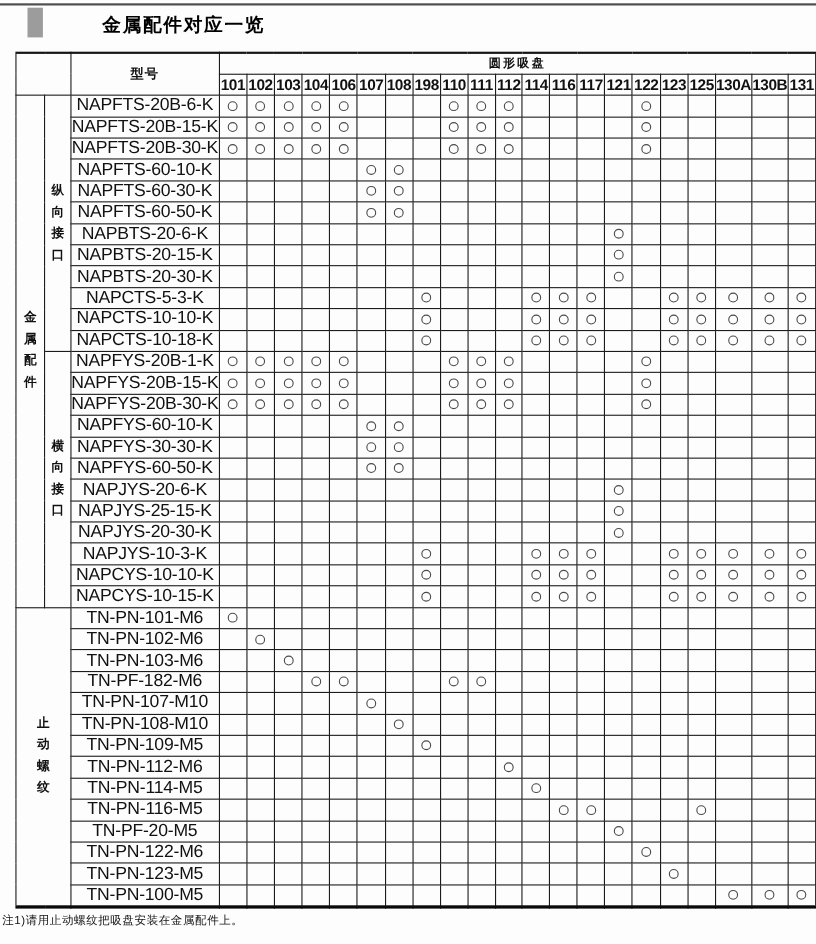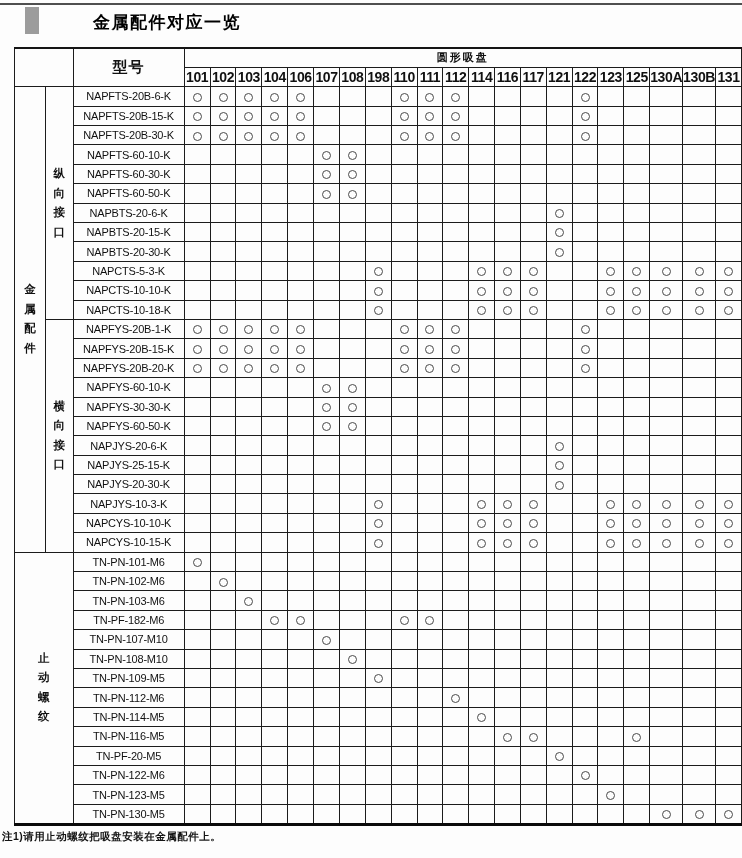--- a/index.html
+++ b/index.html
@@ -18,32 +18,32 @@
     border-top:2px solid #151515;border-bottom:3px solid #0a0a0a;
   }
   #matrix-table td{
     border:1px solid #1c1c1c;padding:0;margin:0;
     text-align:center;vertical-align:middle;overflow:hidden;white-space:nowrap;
   }
   #matrix-table tr{height:19.4px;}
   tr.hrow1{height:18px;}
   tr.hrow2{height:22px;}
   td.corner{border-left:none;border-top:none;}
-  td.model-header{font-weight:bold;font-size:15px;letter-spacing:1px;}
+  td.model-header{font-weight:bold;font-size:12px;letter-spacing:1px;}
   td.pads-header{font-weight:bold;font-size:11px;letter-spacing:2px;}
   td.colnum{font-weight:bold;font-size:14px;letter-spacing:-0.4px;}
-  td.model{font-size:11px;letter-spacing:-0.2px;}
+  td.model{font-size:16px;letter-spacing:-0.2px;}
   td.vlabel{font-weight:bold;font-size:11.5px;}
   td.vlabel span{display:block;line-height:1.7;}
   .ring{
     display:inline-block;width:7px;height:7px;
     border:1px solid #4a4a4a;border-radius:50%;
     vertical-align:middle;background:transparent;
   }
-  .footnote{position:absolute;top:830px;left:2px;font-size:10.5px;color:#141414;letter-spacing:0.5px;font-weight:bold;}
+  .footnote{position:absolute;top:830px;left:2px;font-size:10.5px;color:#141414;letter-spacing:0.5px;}
 </style>
 </head>
 <body>
 
 <div class="top-rule"></div>
 
 <div class="title-block">
   <div class="title-square"></div>
   <div class="page-title">金属配件对应一览</div>
 </div>
@@ -453,21 +453,21 @@
           <td class="mark"></td>
           <td class="mark"></td>
           <td class="mark"><span class="ring"></span></td>
           <td class="mark"></td>
           <td class="mark"></td>
           <td class="mark"></td>
           <td class="mark"></td>
           <td class="mark"></td>
         </tr>
         <tr>
-          <td class="model">NAPFYS-20B-20-K</td>
+          <td class="model">NAPFYS-20B-30-K</td>
           <td class="mark"><span class="ring"></span></td>
           <td class="mark"><span class="ring"></span></td>
           <td class="mark"><span class="ring"></span></td>
           <td class="mark"><span class="ring"></span></td>
           <td class="mark"><span class="ring"></span></td>
           <td class="mark"></td>
           <td class="mark"></td>
           <td class="mark"></td>
           <td class="mark"><span class="ring"></span></td>
           <td class="mark"><span class="ring"></span></td>
@@ -1011,21 +1011,21 @@
           <td class="mark"></td>
           <td class="mark"></td>
           <td class="mark"></td>
           <td class="mark"><span class="ring"></span></td>
           <td class="mark"></td>
           <td class="mark"></td>
           <td class="mark"></td>
           <td class="mark"></td>
         </tr>
         <tr>
-          <td class="model">TN-PN-130-M5</td>
+          <td class="model">TN-PN-100-M5</td>
           <td class="mark"></td>
           <td class="mark"></td>
           <td class="mark"></td>
           <td class="mark"></td>
           <td class="mark"></td>
           <td class="mark"></td>
           <td class="mark"></td>
           <td class="mark"></td>
           <td class="mark"></td>
           <td class="mark"></td>

